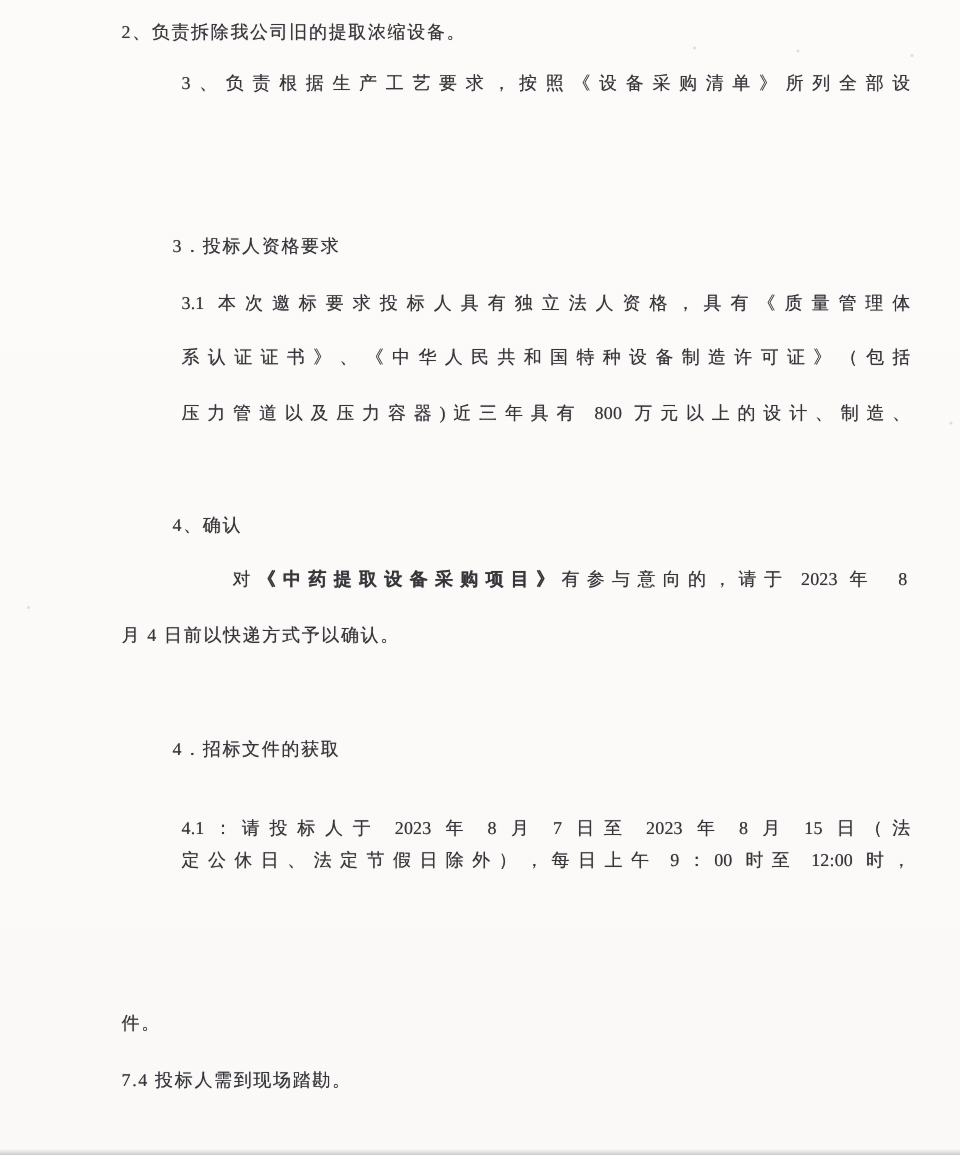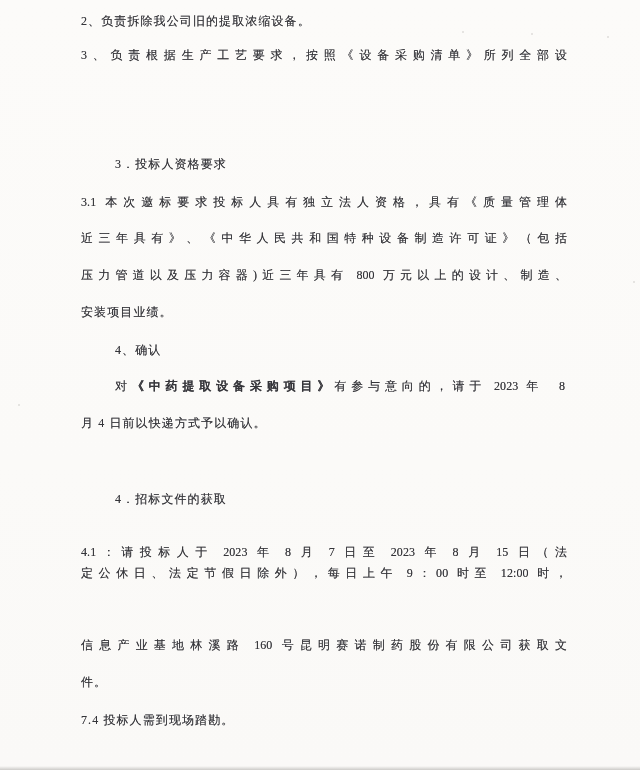--- a/index.html
+++ b/index.html
@@ -24,20 +24,21 @@
     white-space: pre;
     color: #35353a;
     text-shadow: 0 0 0.5px rgba(45,45,50,0.6);
   }
   .just {
     width: 486px;
     letter-spacing: 0.1px;
     white-space: normal;
     text-align: justify;
     text-align-last: justify;
+    margin-left: 40px;
   }
   .indent { left: 115px; }
   .just.indent { width: 450px; }
   .emph { font-weight: bold; }
   .speck {
     position: absolute;
     background: #8a8884;
     border-radius: 50%;
     opacity: 0.25;
   }
@@ -51,33 +52,31 @@
 </head>
 <body>
 
 <div class="page">
 
   <div class="line" style="top:9px">2、负责拆除我公司旧的提取浓缩设备。</div>
   <div class="line just" style="top:43px">3、负责根据生产工艺要求，按照《设备采购清单》所列全部设</div>
 
   <div class="line indent" style="top:152px">3．投标人资格要求</div>
   <div class="line just" style="top:190px">3.1 本次邀标要求投标人具有独立法人资格，具有《质量管理体</div>
-  <div class="line just" style="top:226px">近三年具有》、《中华人民共和国特种设备制造许可证》（包括</div>
+  <div class="line just" style="top:226px">系认证证书》、《中华人民共和国特种设备制造许可证》（包括</div>
   <div class="line just" style="top:263px">压力管道以及压力容器)近三年具有 800 万元以上的设计、制造、</div>
-  <div class="line" style="top:300px">安装项目业绩。</div>
 
   <div class="line indent" style="top:338px">4、确认</div>
 
   <div class="line just indent" style="top:374px"><span>对</span><span class="emph">《中药提取设备采购项目》</span><span>有参与意向的，请于 2023 年&nbsp;&nbsp;8</span></div>
   <div class="line" style="top:411px">月 4 日前以快递方式予以确认。</div>
 
   <div class="line indent" style="top:487px">4．招标文件的获取</div>
   <div class="line just" style="top:540px">4.1：请投标人于 2023 年 8 月 7 日至 2023 年 8 月 15 日（法</div>
   <div class="line just" style="top:561px">定公休日、法定节假日除外），每日上午 9：00 时至 12:00 时，</div>
-  <div class="line just" style="top:633px">信息产业基地林溪路 160 号昆明赛诺制药股份有限公司获取文</div>
   <div class="line" style="top:670px">件。</div>
 
   <div class="line" style="top:708px">7.4 投标人需到现场踏勘。</div>
 
   <div class="speck" style="left:531px; top:33px; width:2px; height:2px;"></div>
   <div class="speck" style="left:607px; top:36px; width:2px; height:2px;"></div>
   <div class="speck" style="left:462px; top:31px; width:2px; height:2px;"></div>
   <div class="speck" style="left:18px;  top:404px; width:2px; height:2px;"></div>
   <div class="speck" style="left:633px; top:281px; width:2px; height:2px;"></div>
   <div class="bottom-shade"></div>

